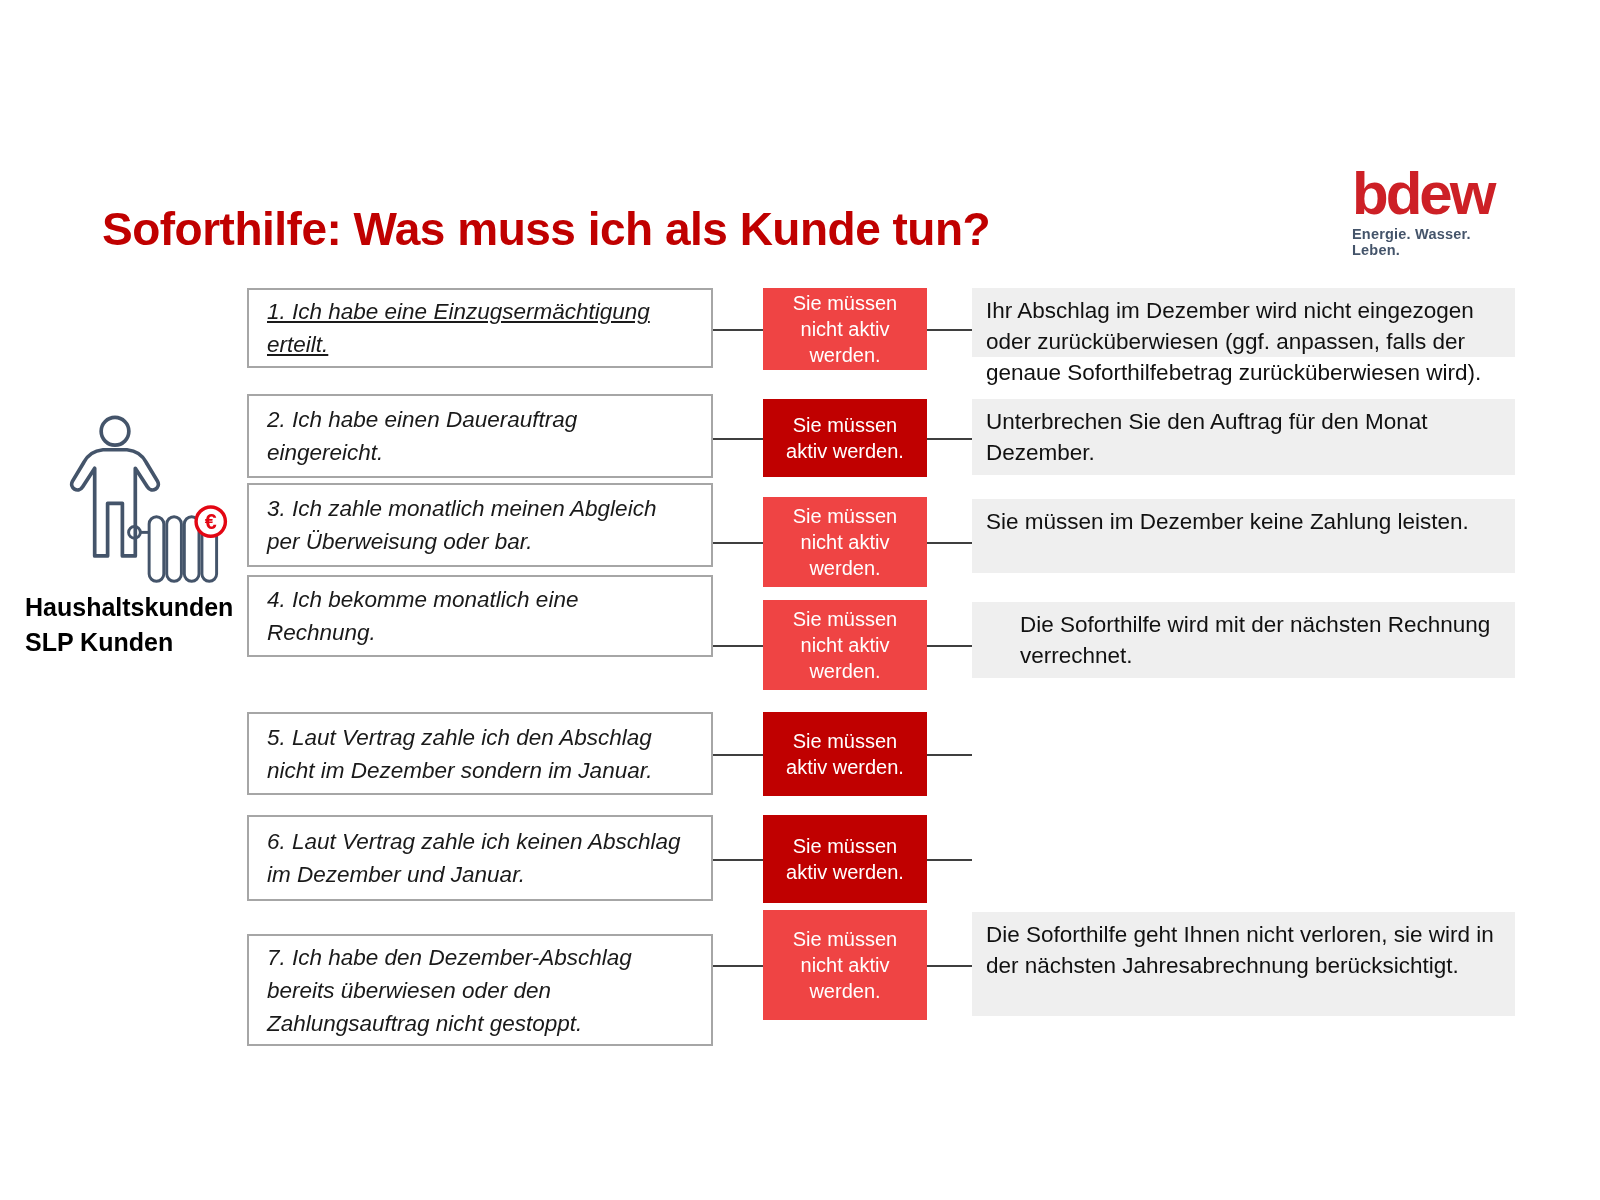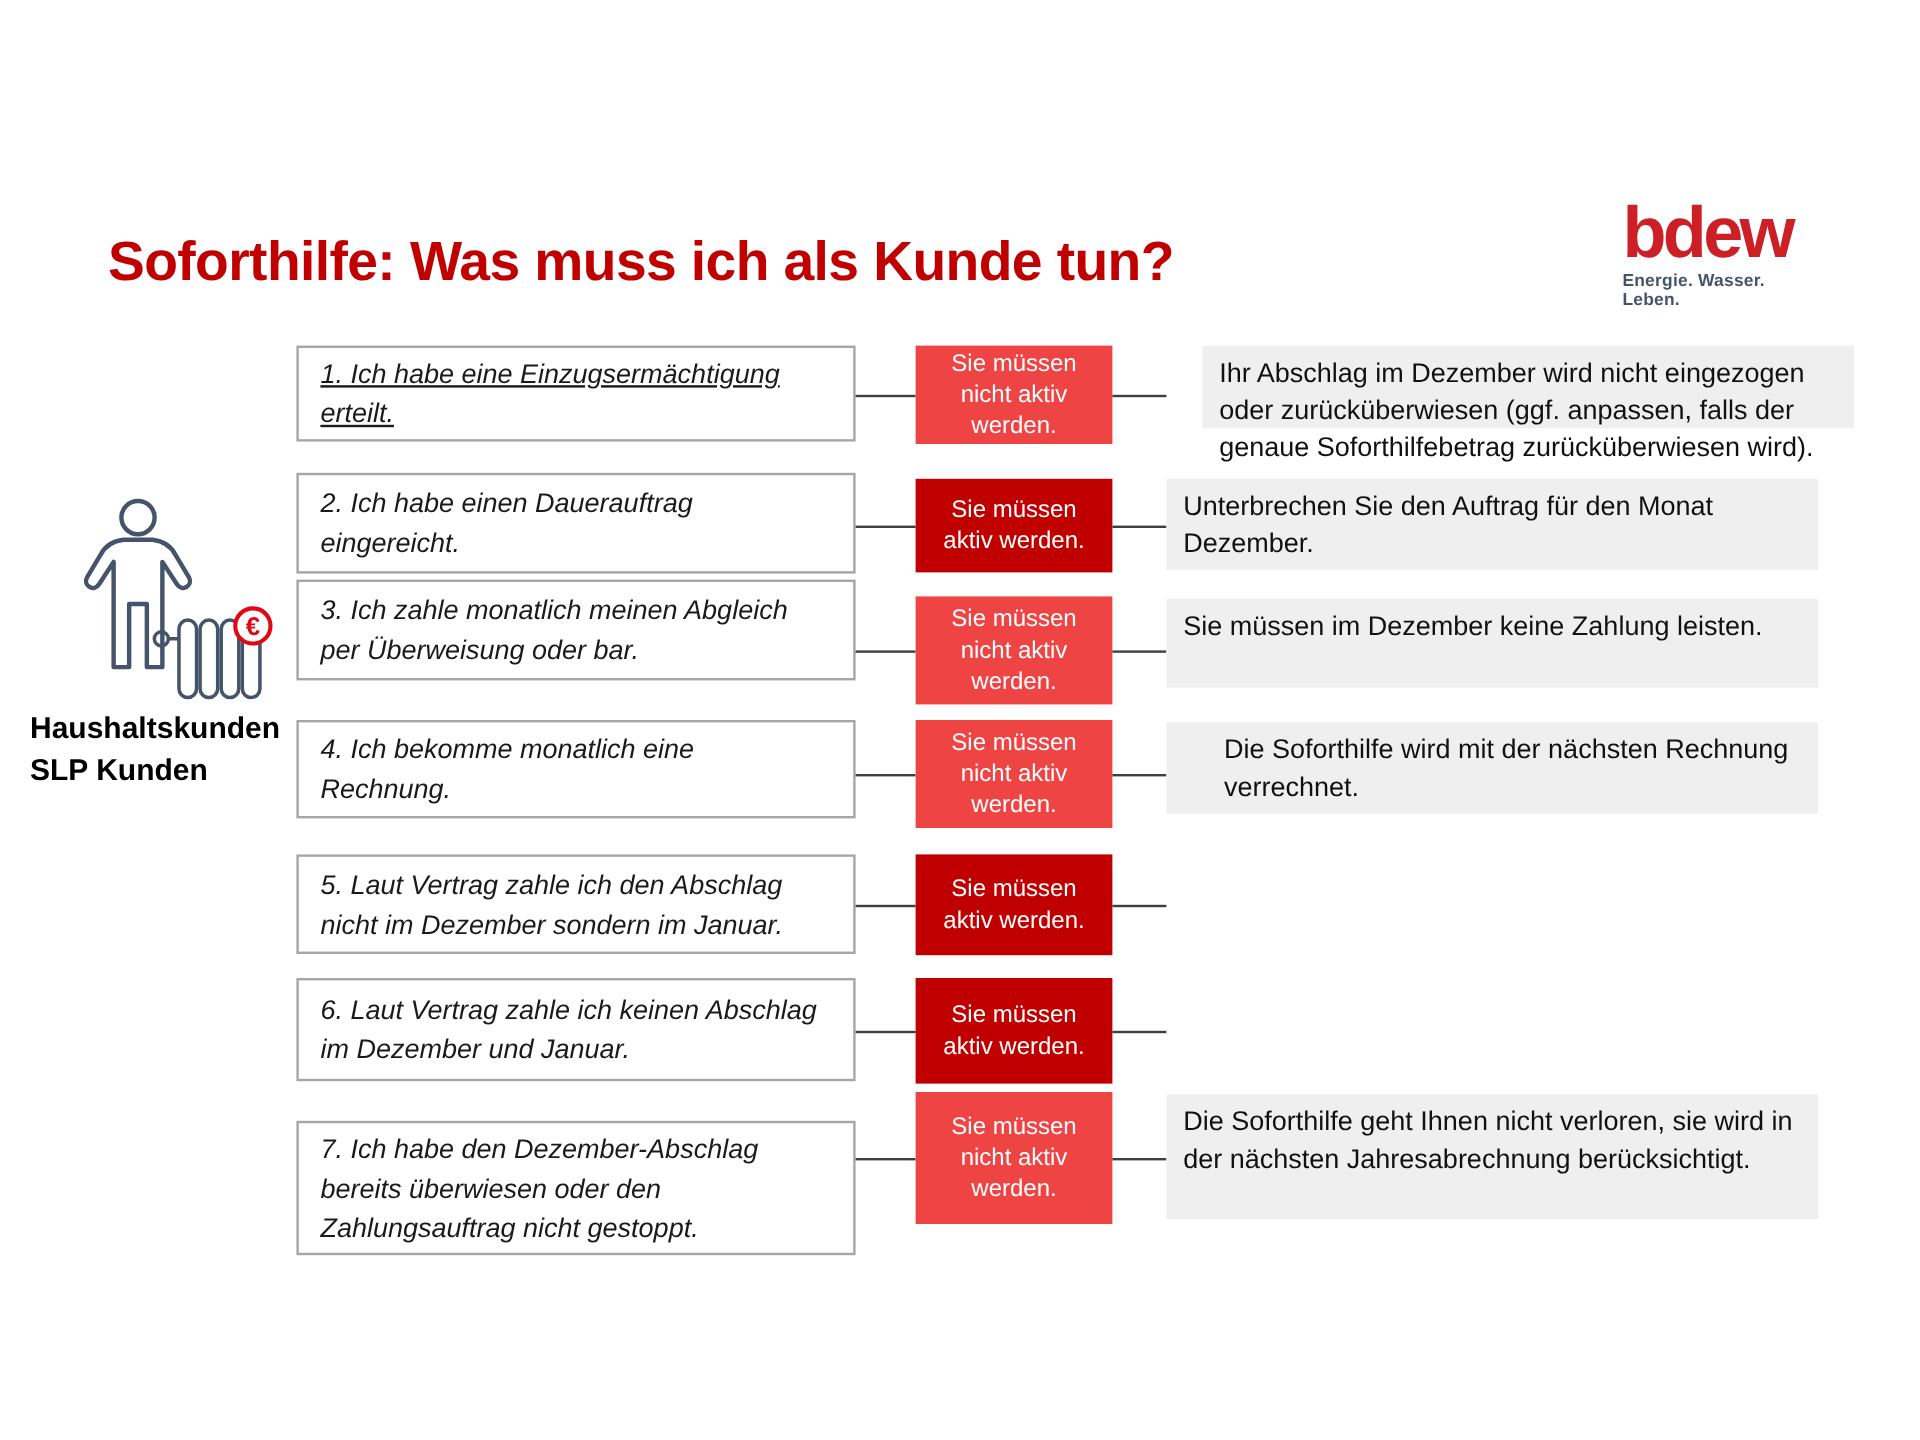--- a/index.html
+++ b/index.html
@@ -1,21 +1,21 @@
 <!DOCTYPE html>
 <html><head>
 <meta charset="utf-8">
 <style>
   html,body{margin:0;padding:0;background:#fff;}
   .slide{
     position:relative;width:1600px;height:1200px;background:#fff;overflow:hidden;
     font-family:"Liberation Sans",sans-serif;color:#111;
   }
   .title{
-    position:absolute;left:90px;top:190px;margin:0;width:1050px;
+    position:absolute;left:90px;top:190px;margin:12px;width:1050px;
     font-size:46px;font-weight:700;color:#C00000;letter-spacing:-0.5px;
   }
   
   .logo{position:absolute;left:1352px;top:166px;width:160px;text-align:left;}
   .logo-word{font-size:60px;line-height:56px;font-weight:800;color:#CD2026;letter-spacing:-3px;}
   .logo-tag{margin-top:4px;font-size:14.5px;font-weight:700;color:#44546A;letter-spacing:0.2px;}
   
   .figure{position:absolute;left:20px;top:405px;width:230px;}
   .figure svg{display:block;}
   .person-svg{position:absolute;left:35px;top:5px;}
@@ -41,24 +41,24 @@
   .expl{
     position:absolute;left:972px;width:543px;box-sizing:border-box;
     background:#EFEFEF;color:#111;
     font-size:22.5px;line-height:31px;padding:7px 10px 7px 14px;
   }
   
   .line{position:absolute;height:0;border-top:2px solid #3f3f3f;}
   .lA{left:713px;width:50px;}
   .lB{left:927px;width:45px;}
   
-  .s1{top:288px;height:80px;text-decoration:underline;}  .a1{top:288px;height:82px;}  .e1{top:288px;height:69px;margin-left:30px;}
+  .s1{top:288px;height:80px;text-decoration:underline;}  .a1{top:288px;height:82px;}  .e1{top:288px;height:69px;}
   .s2{top:394px;height:84px;}  .a2{top:399px;height:78px;}  .e2{top:399px;height:76px;}
   .s3{top:483px;height:84px;}  .a3{top:497px;height:90px;}  .e3{top:499px;height:74px;}
-  .s4{top:600px;height:82px;align-items:center;}  .a4{top:600px;height:90px;}  .e4{top:602px;height:76px;padding-left:48px;}
+  .s4{top:575px;height:82px;align-items:center;}  .a4{top:600px;height:90px;}  .e4{top:602px;height:76px;padding-left:48px;}
   .s5{top:712px;height:83px;}  .a5{top:712px;height:84px;}
   .s6{top:815px;height:86px;}  .a6{top:815px;height:88px;}
   .e56{top:712px;height:191px;line-height:34px;padding-top:10px;}
   .s7{top:910px;height:112px;margin-top:24px;} .a7{top:910px;height:110px;} .e7{top:912px;height:104px;}
   .c1{top:329px;} .c2{top:438px;} .c3{top:542px;} .c4{top:645px;}
   .c5{top:754px;} .c6{top:859px;} .c7{top:965px;}
 </style>
 </head>
 <body>
 

